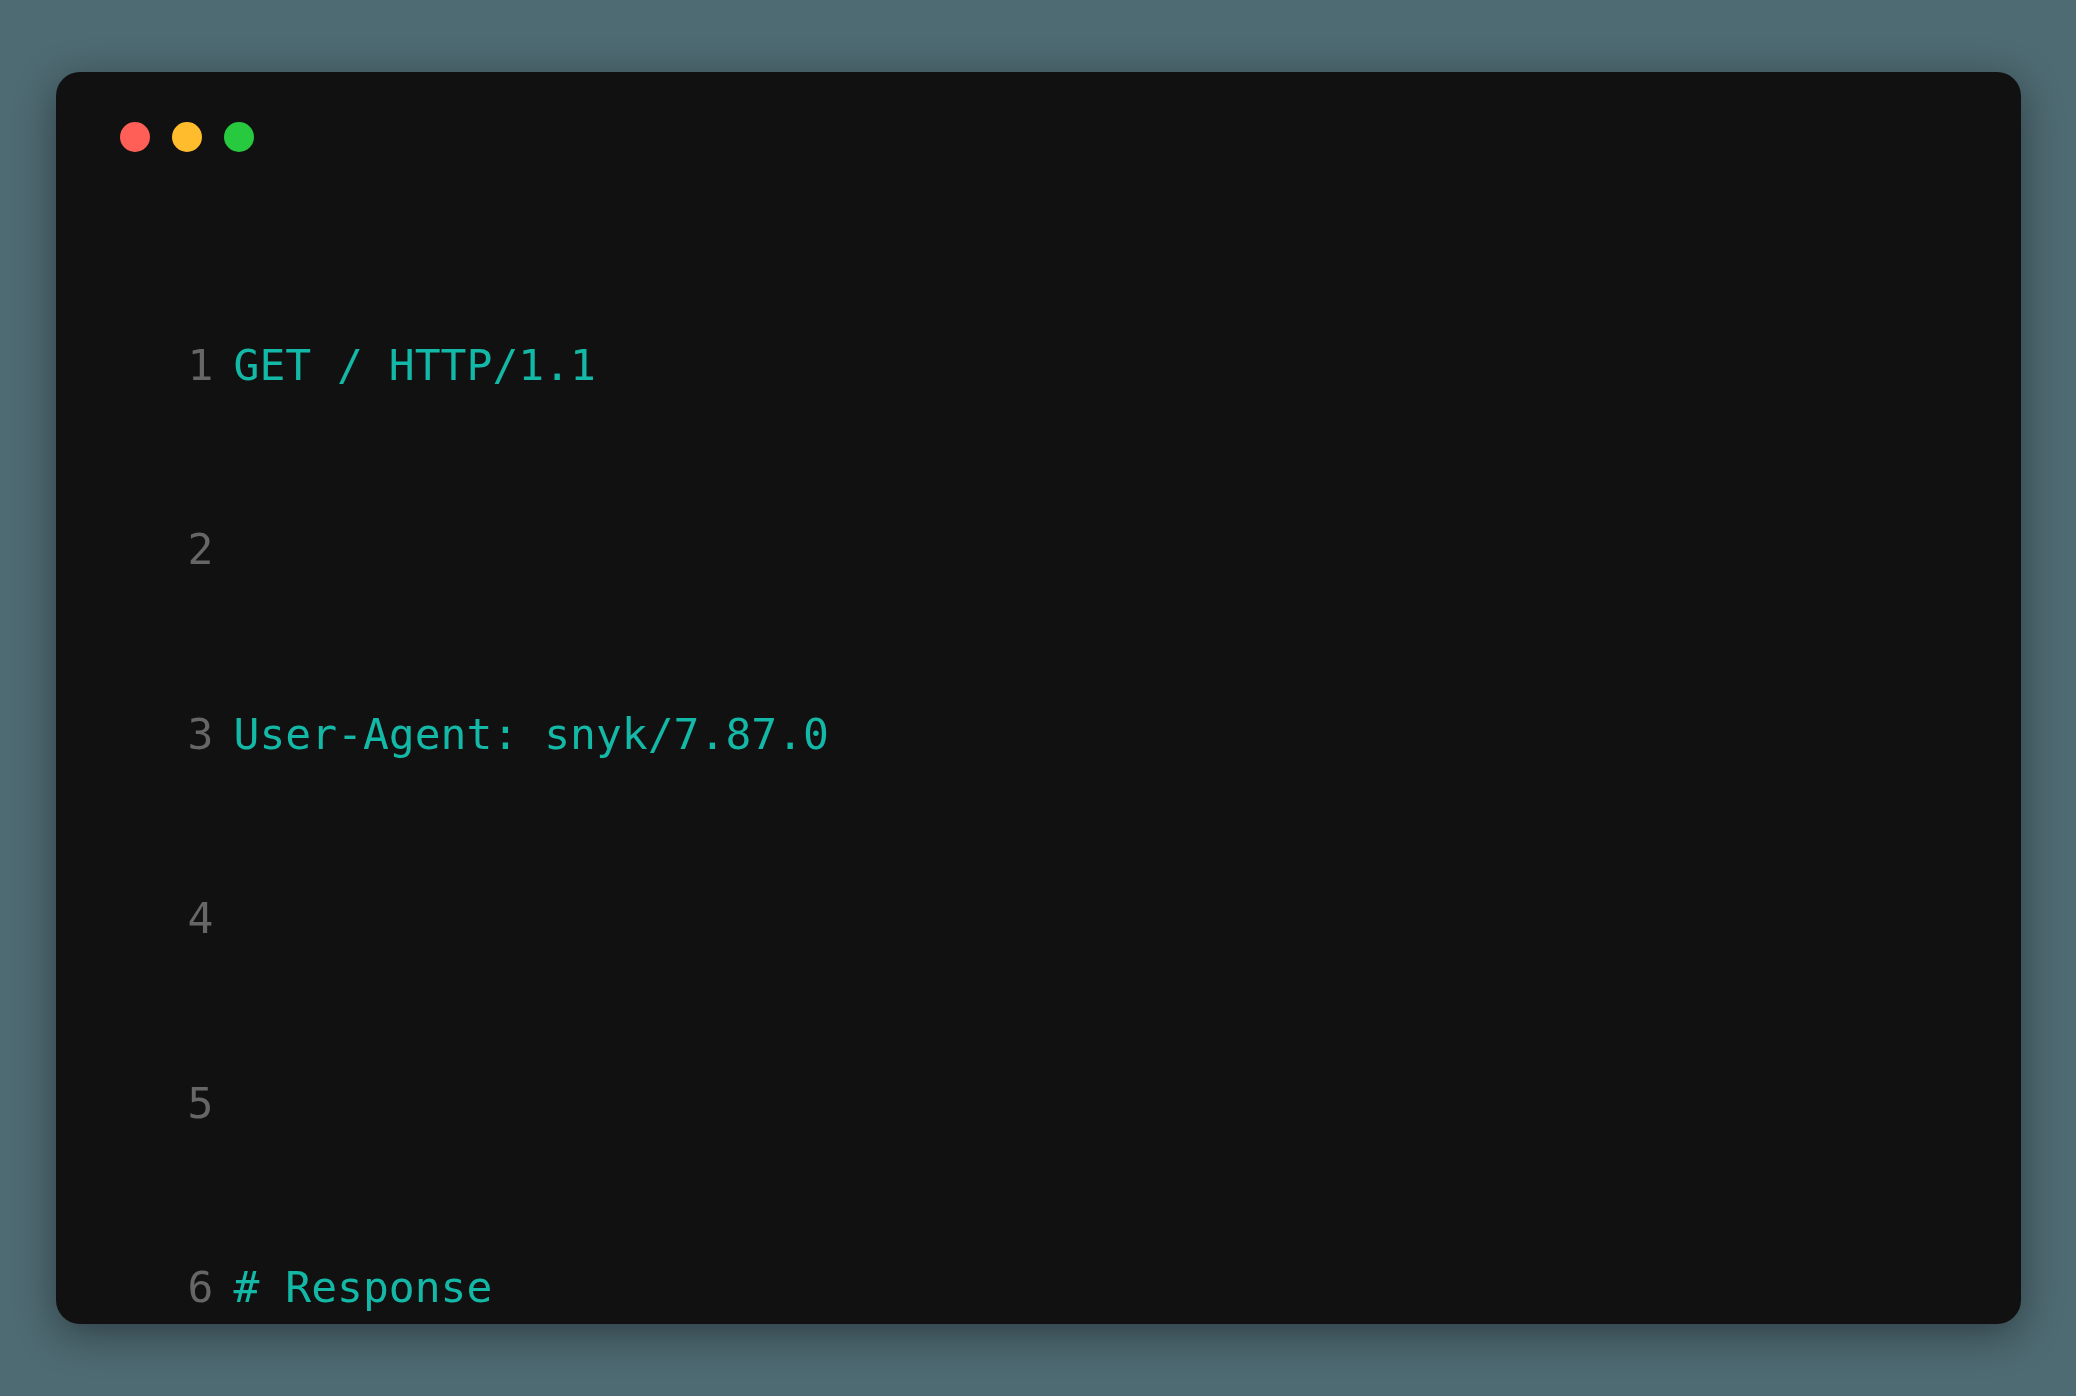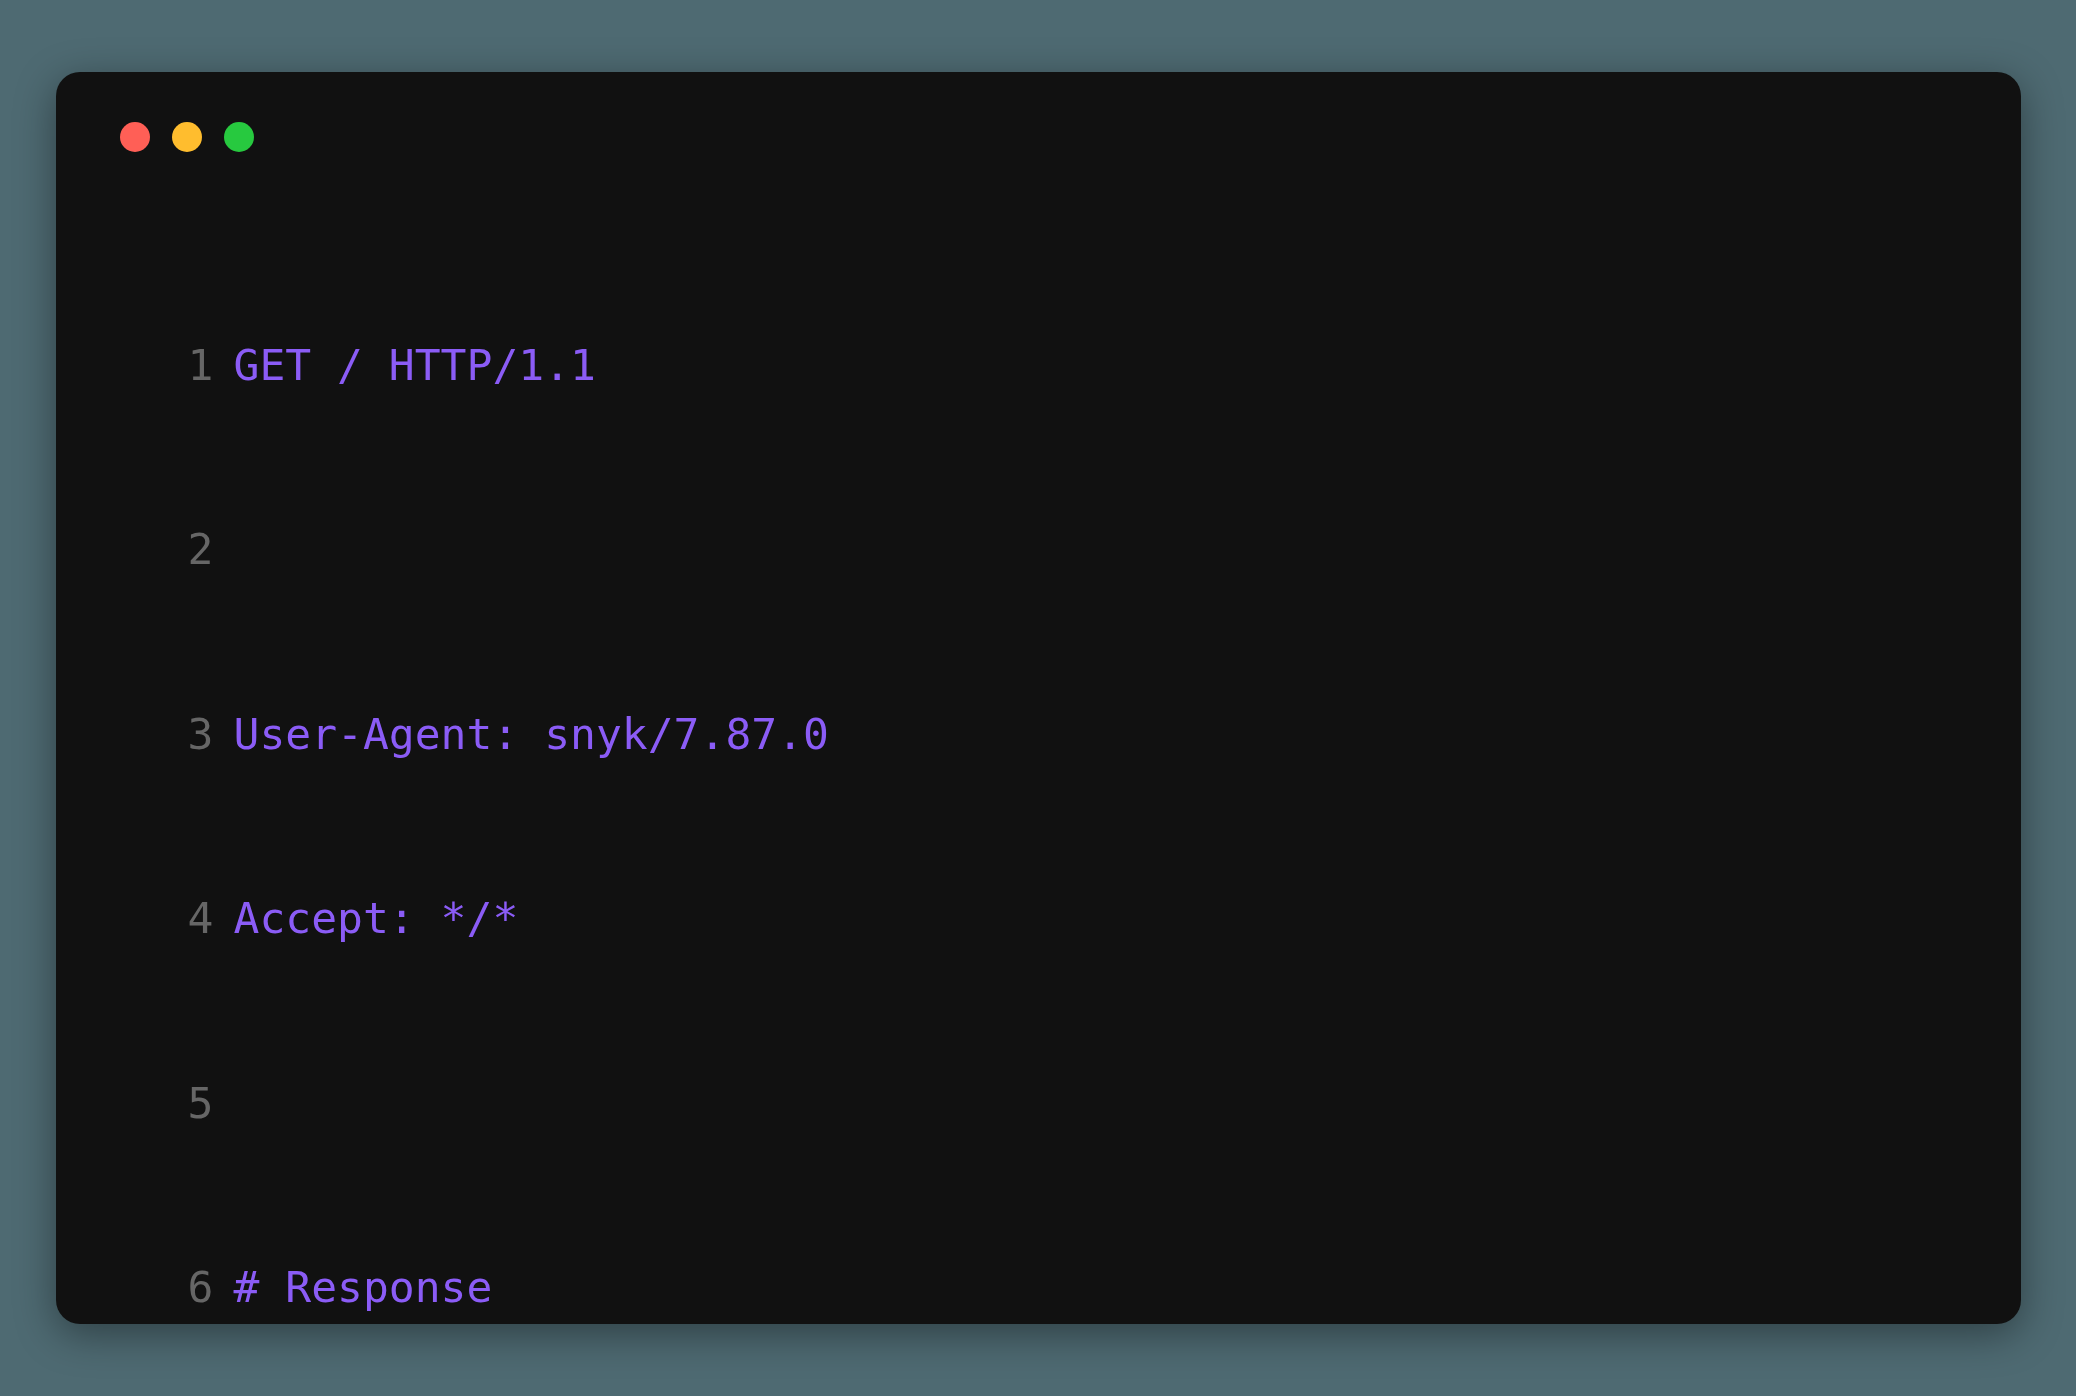--- a/index.html
+++ b/index.html
@@ -49,37 +49,37 @@
     }
     .gutter {
       color: #666666;
       width: 118px;
       text-align: right;
       padding-right: 20px;
       flex-shrink: 0;
       user-select: none;
     }
     .content {
-      color: #8b5cf6;
+      color: #14b8a6;
     }
   </style>
 </head>
 <body>
 
 <div class="window">
   <div class="traffic-lights">
     <div class="light red" title="close"></div>
     <div class="light yellow" title="minimize"></div>
     <div class="light green" title="maximize"></div>
   </div>
   <div class="code">
     <div class="line"><span class="gutter">1</span><span class="content">GET / HTTP/1.1</span></div>
     <div class="line"><span class="gutter">2</span></div>
     <div class="line"><span class="gutter">3</span><span class="content">User-Agent: snyk/7.87.0</span></div>
-    <div class="line"><span class="gutter">4</span><span class="content">Accept: */*</span></div>
+    <div class="line"><span class="gutter">4</span></div>
     <div class="line"><span class="gutter">5</span><span class="content"></span></div>
     <div class="line"><span class="gutter">6</span><span class="content"># Response</span></div>
     
     
     
     
     
     
     
   </div>

